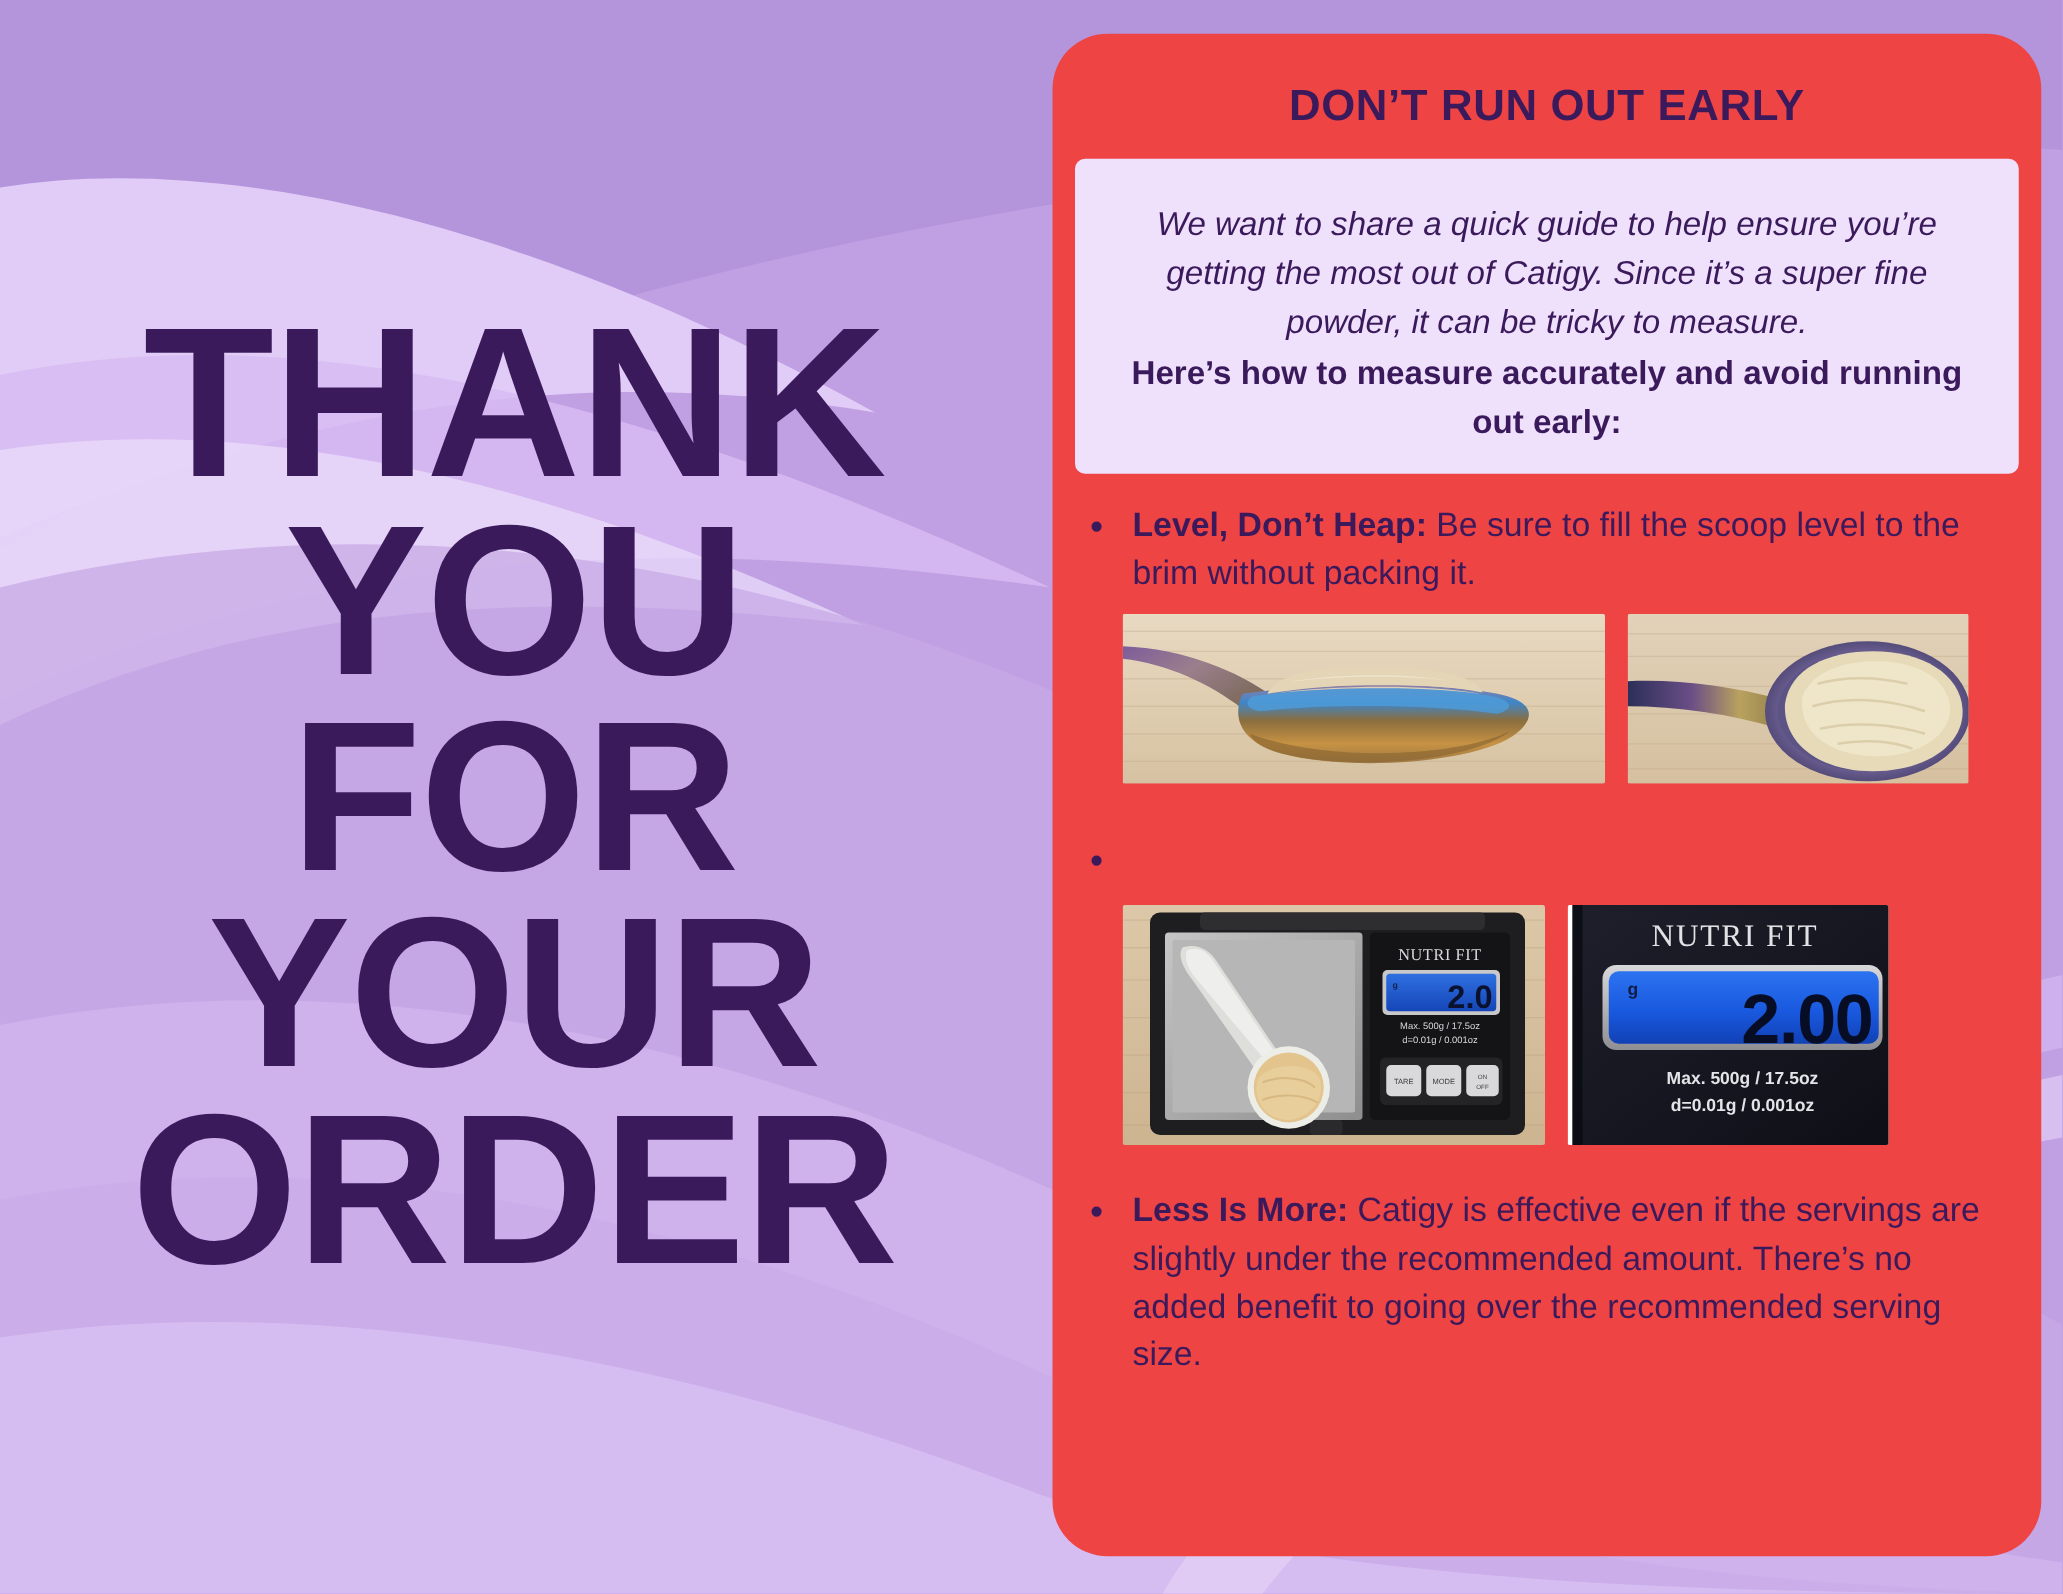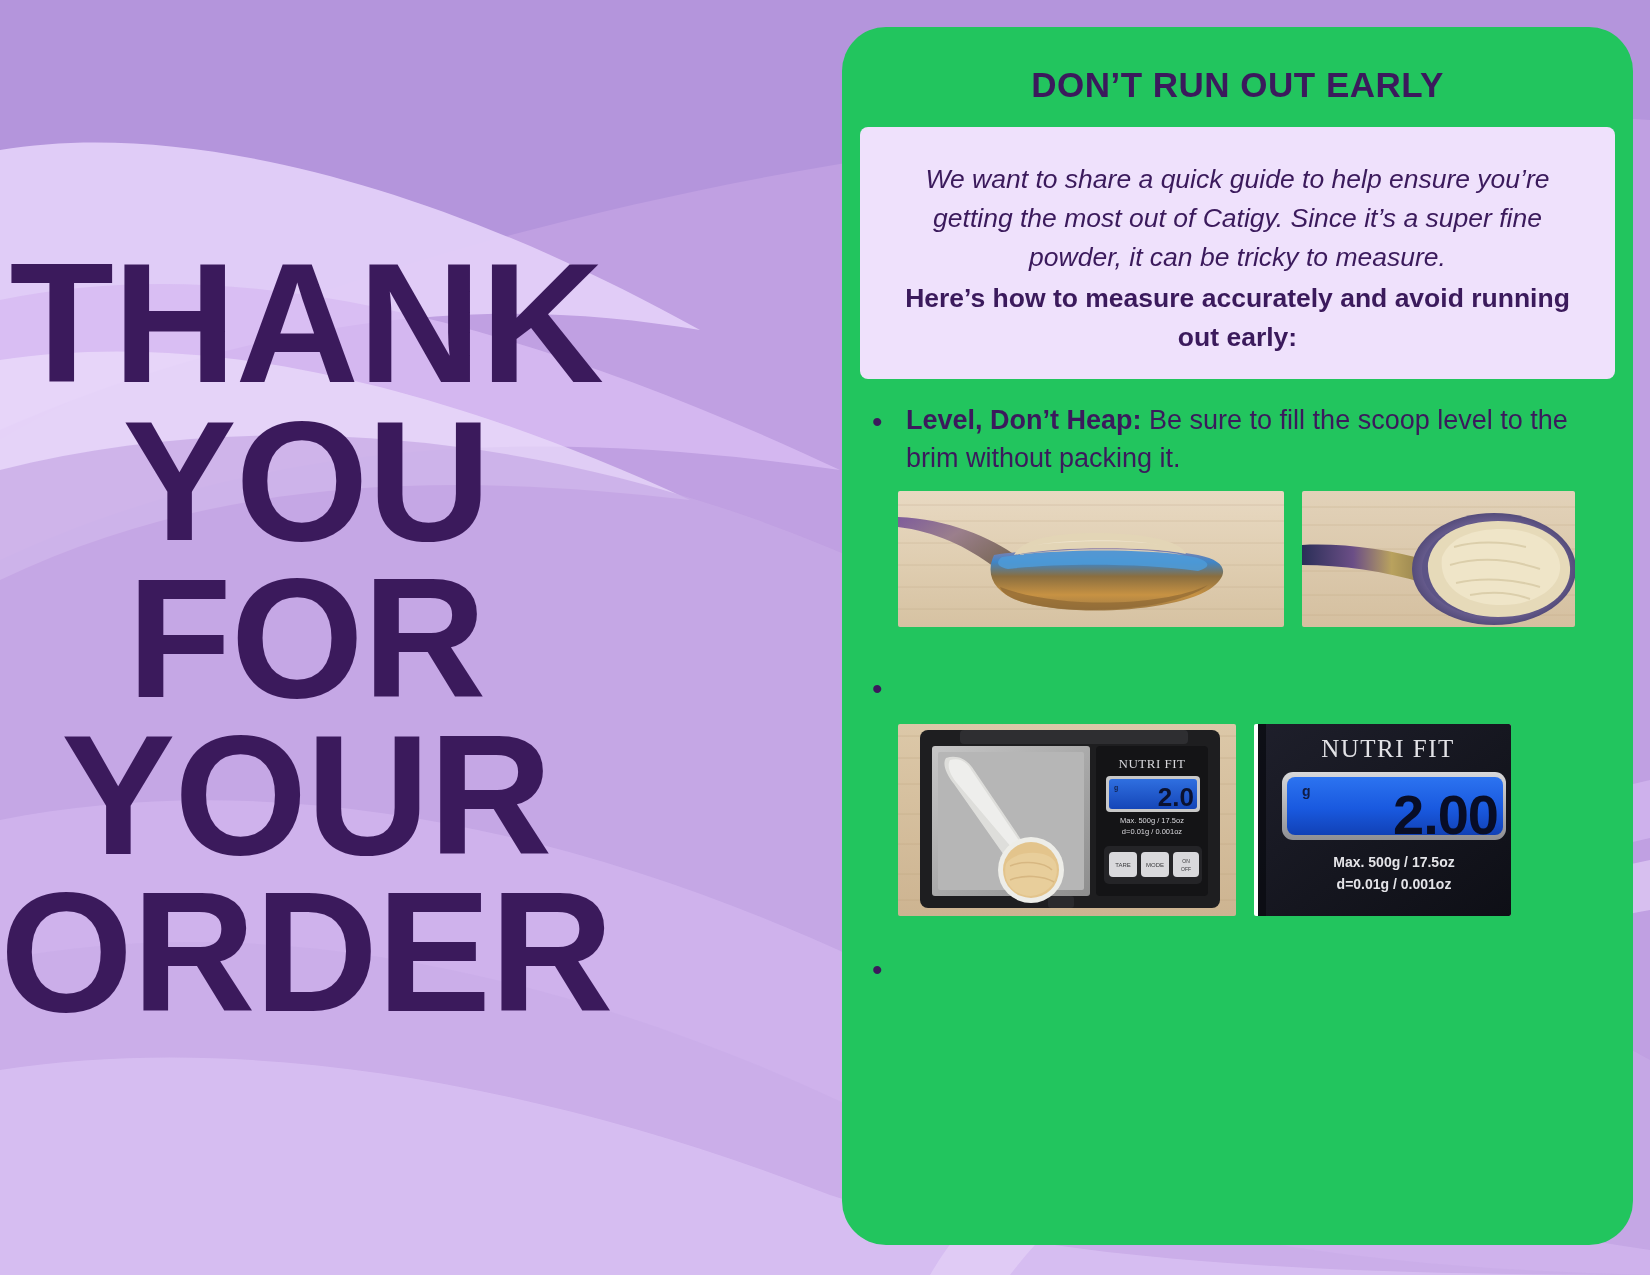--- a/index.html
+++ b/index.html
@@ -9,40 +9,40 @@
     background:#C0A0E2;
     overflow:hidden;
     position:relative;
   }
 
   
   #bg-waves{position:absolute;left:0;top:0;width:1650px;height:1275px;}
 
   #left-panel{
     position:absolute;left:0;top:0;width:845px;height:1275px;
-    display:flex;align-items:center;
+    display:flex;align-items:center;justify-content:center;
   }
   #thank-you-heading{
     font-size:171px;
     line-height:0.92;
     font-weight:700;
     color:#3B1A5C;
     text-align:center;
     letter-spacing:-1px;
     margin:0;
     padding-right:22px;
     white-space:pre-line;
   }
 
   
   #guide-card{
     position:absolute;
     left:842px;top:27px;
     width:791px;height:1218px;
-    background:#22c55e;
+    background:#ef4444;
     border-radius:44px;
     overflow:hidden;
   }
   #card-title{
     margin:0;
     padding:38px 30px 0 30px;
     text-align:center;
     font-size:35px;
     font-weight:700;
     letter-spacing:0.5px;
@@ -312,15 +312,18 @@
         <text x="48" y="72" font-family="'Liberation Sans', sans-serif" font-size="14" font-weight="bold" fill="#101C44">g</text>
         <text x="244" y="110" font-family="'Liberation Sans', sans-serif" font-size="56" font-weight="bold" fill="#080D26" text-anchor="end" letter-spacing="-1">2.00</text>
         <text x="140" y="143" font-family="'Liberation Sans', sans-serif" font-size="14" font-weight="bold" fill="#E4E4E8" text-anchor="middle">Max. 500g / 17.5oz</text>
         <text x="140" y="165" font-family="'Liberation Sans', sans-serif" font-size="14" font-weight="bold" fill="#E4E4E8" text-anchor="middle">d=0.01g / 0.001oz</text>
       </svg>
     </div>
   </div>
 
   <div class="bullet-row" id="bullet-3">
     <div class="bullet-dot">•</div>
+    <div class="bullet-text">
+      <b>Less Is More:</b><span> Catigy is effective even if the servings are slightly under the recommended amount. There’s no added benefit to going over the recommended serving size.</span>
+    </div>
   </div>
 
 </div>
 
 </body></html>

